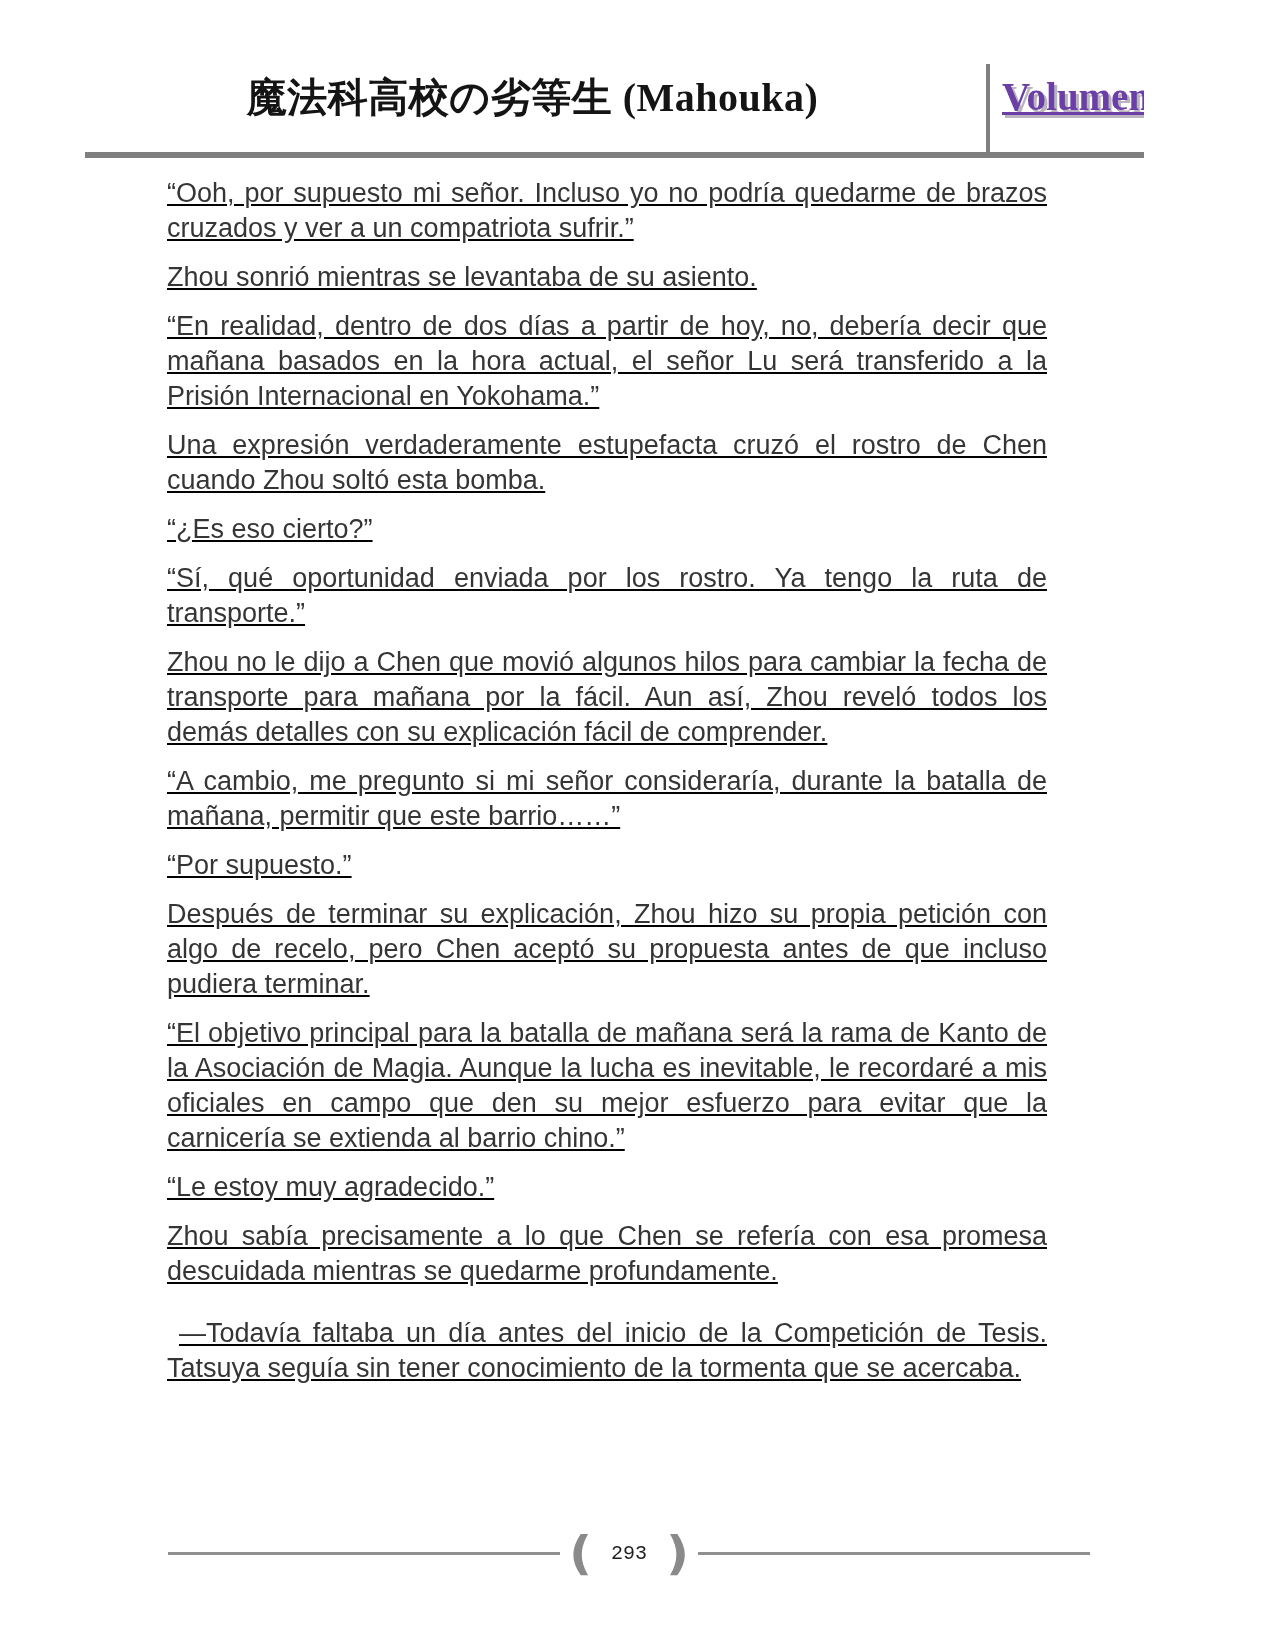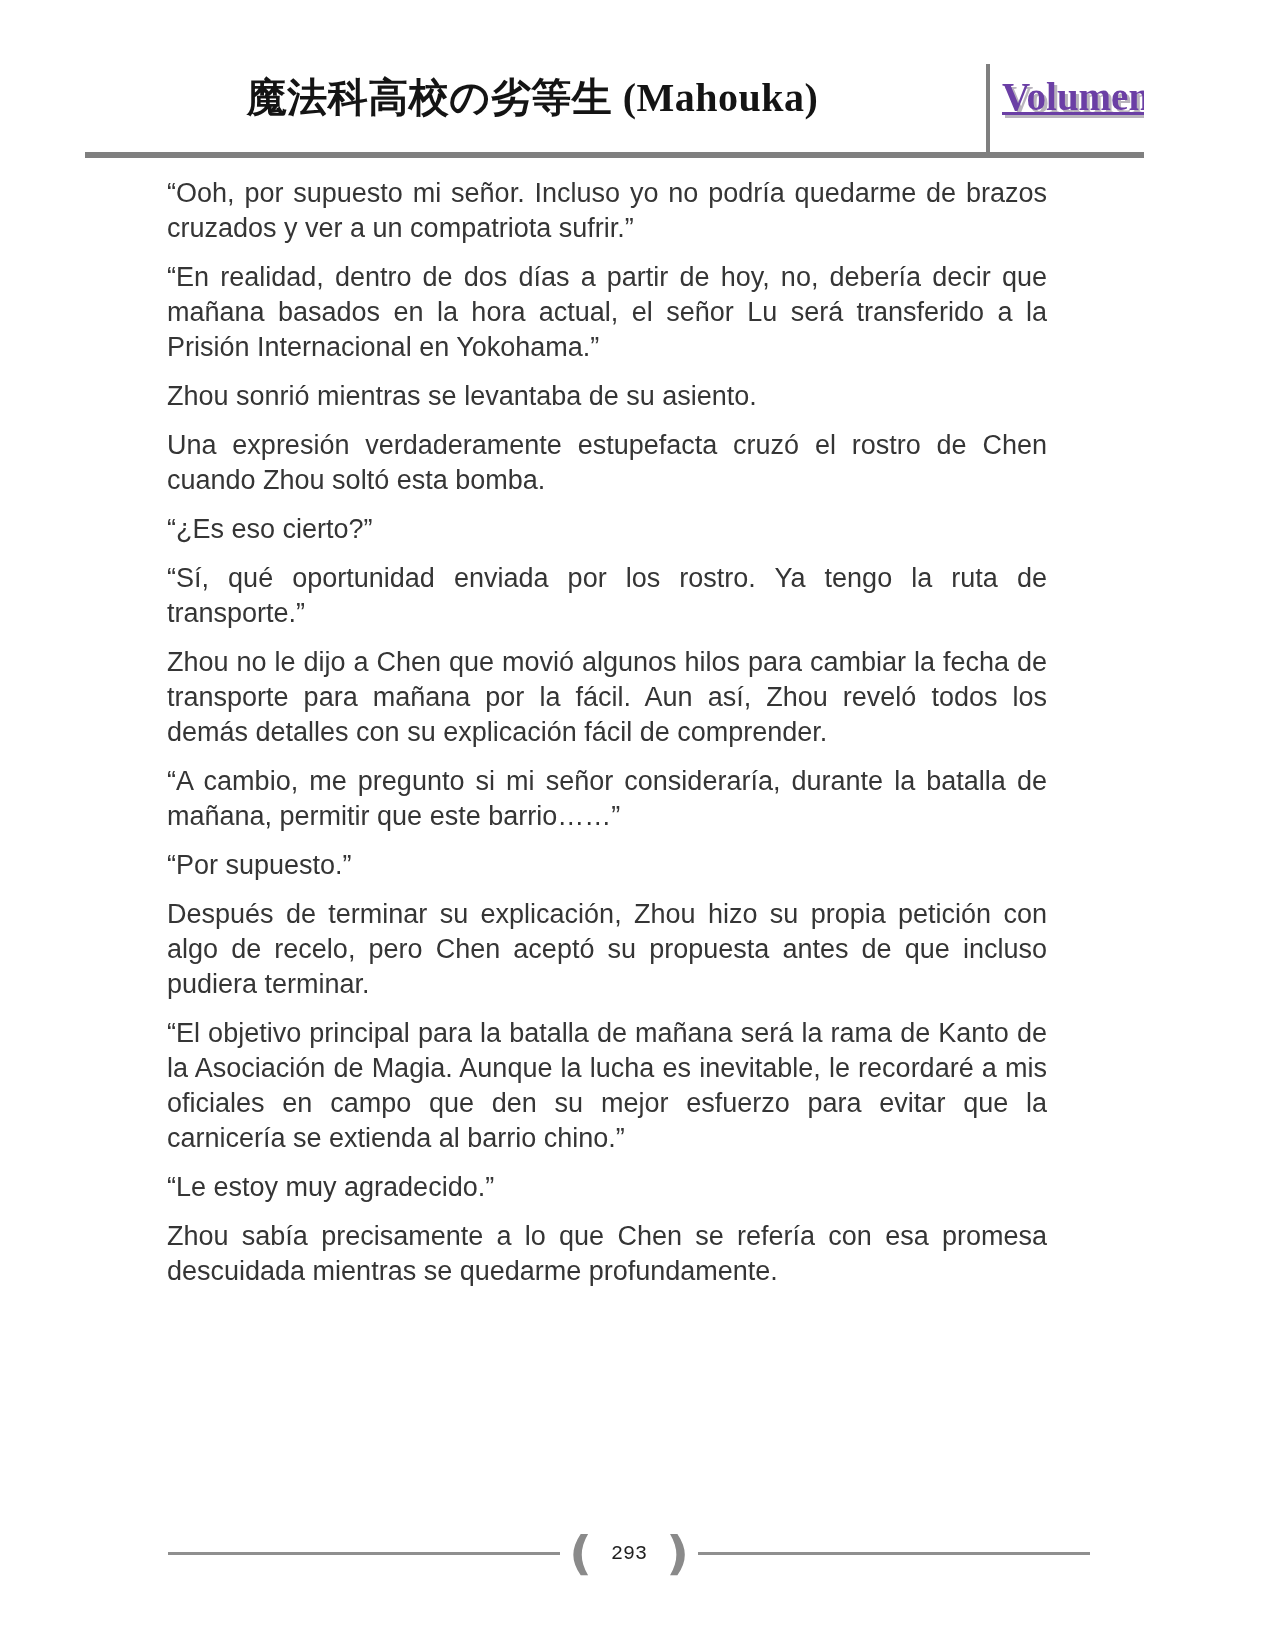--- a/index.html
+++ b/index.html
@@ -55,20 +55,21 @@
     height: 6px;
     background: #7f7f7f;
   }
 
   
   .body-text {
     position: absolute;
     left: 167px;
     top: 176px;
     width: 880px;
+    text-decoration: underline;
   }
   .body-text p {
     font-size: 27px;
     line-height: 35px;
     color: #353535;
     text-align: justify;
     margin-bottom: 14px;
   }
   .body-text p.final-para {
     margin-top: 27px;
@@ -114,32 +115,33 @@
 
   <header>
     <h1 class="doc-title">魔法科高校の劣等生 (Mahouka)</h1>
     <div class="header-vbar"></div>
     <div class="volume-label">Volumen 6</div>
     <div class="header-rule"></div>
   </header>
 
   <main class="body-text">
     <p>“Ooh, por supuesto mi señor. Incluso yo no podría quedarme de brazos cruzados y ver a un compatriota sufrir.”</p>
+    <p>Zhou sonrió mientras se levantaba de su asiento.</p>
     <p>“En realidad, dentro de dos días a partir de hoy, no, debería decir que mañana basados en la hora actual, el señor Lu será transferido a la Prisión Internacional en Yokohama.”</p>
-    <p>Zhou sonrió mientras se levantaba de su asiento.</p>
     <p>Una expresión verdaderamente estupefacta cruzó el rostro de Chen cuando Zhou soltó esta bomba.</p>
     <p>“¿Es eso cierto?”</p>
     <p>“Sí, qué oportunidad enviada por los rostro. Ya tengo la ruta de transporte.”</p>
     <p>Zhou no le dijo a Chen que movió algunos hilos para cambiar la fecha de transporte para mañana por la fácil. Aun así, Zhou reveló todos los demás detalles con su explicación fácil de comprender.</p>
     <p>“A cambio, me pregunto si mi señor consideraría, durante la batalla de mañana, permitir que este barrio……”</p>
     <p>“Por supuesto.”</p>
     <p>Después de terminar su explicación, Zhou hizo su propia petición con algo de recelo, pero Chen aceptó su propuesta antes de que incluso pudiera terminar.</p>
     <p>“El objetivo principal para la batalla de mañana será la rama de Kanto de la Asociación de Magia. Aunque la lucha es inevitable, le recordaré a mis oficiales en campo que den su mejor esfuerzo para evitar que la carnicería se extienda al barrio chino.”</p>
     <p>“Le estoy muy agradecido.”</p>
     <p>Zhou sabía precisamente a lo que Chen se refería con esa promesa descuidada mientras se quedarme profundamente.</p>
+    <p class="final-para">—Todavía faltaba un día antes del inicio de la Competición de Tesis. Tatsuya seguía sin tener conocimiento de la tormenta que se acercaba.</p>
   </main>
 
   <footer class="page-footer">
     <div class="footer-line"></div>
     <span class="footer-bracket left">(</span>
     <span class="page-number">293</span>
     <span class="footer-bracket right">)</span>
     <div class="footer-line"></div>
   </footer>
 

